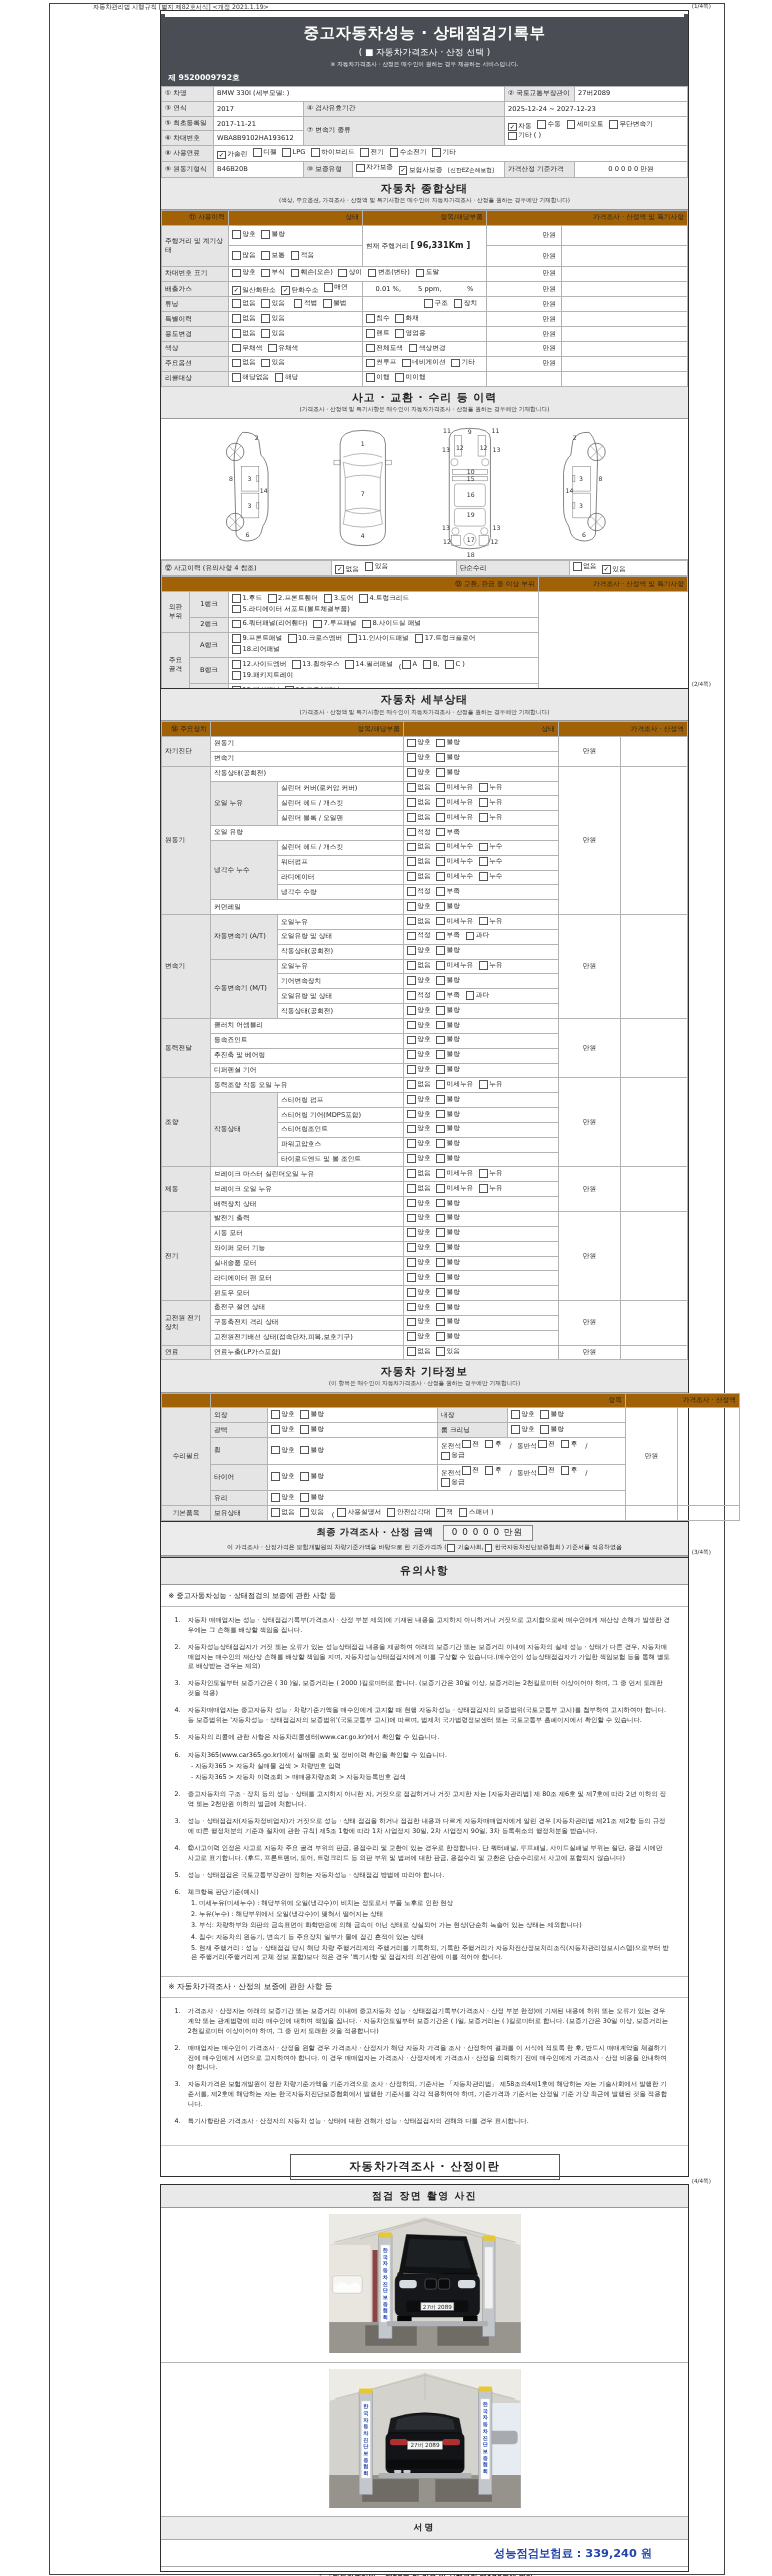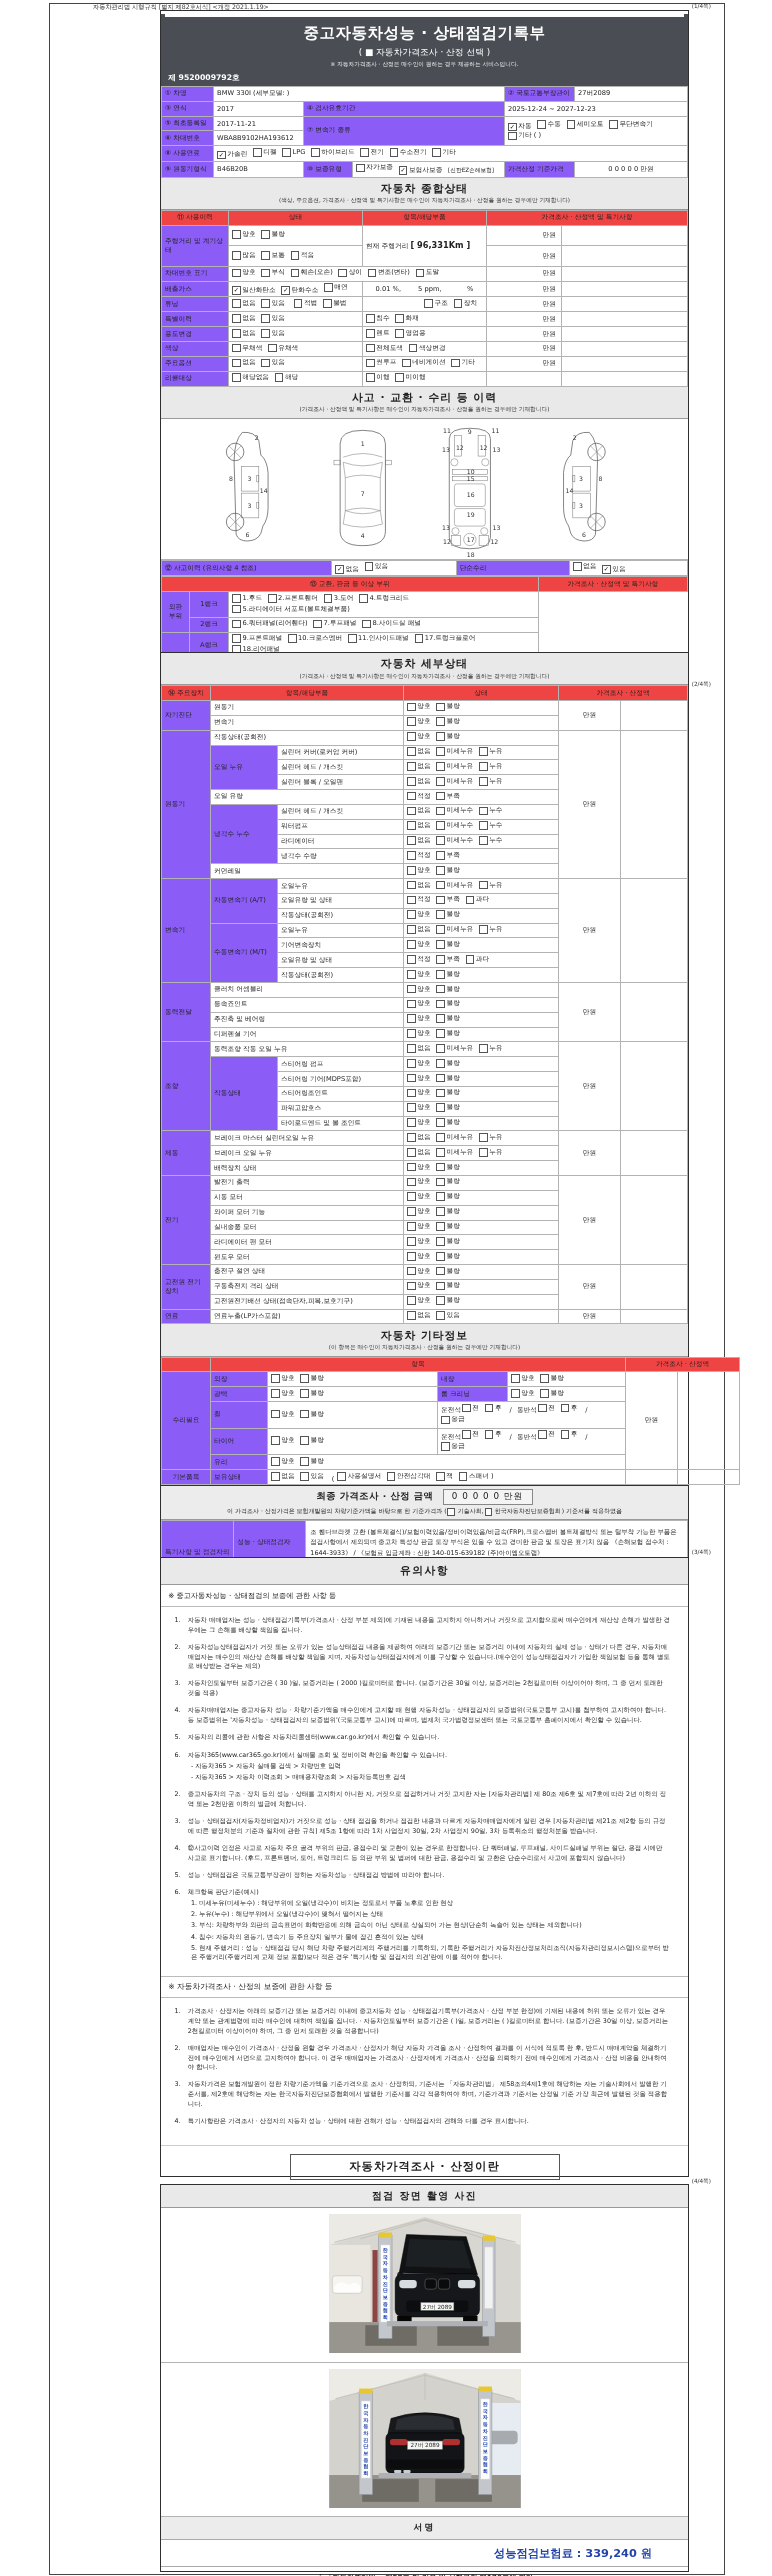--- a/index.html
+++ b/index.html
@@ -15,22 +15,22 @@
   .t-main{text-align:center;font-size:15.5px;font-weight:bold;letter-spacing:0.5px;margin-top:5.2px;}
   .t-sub{text-align:center;font-size:8.8px;margin-top:3.1px;}
   .t-note{text-align:center;font-size:5.7px;margin-top:2.6px;color:#eee;}
   .t-docno{font-size:7.7px;font-weight:bold;padding:3.6px 0 0 7.2px;}
   
   .sechead{background:#e9e9e9;border-bottom:0.5px solid #999;text-align:center;padding:4.1px 0 3.6px 0;}
   .sechead .h1{font-size:10.8px;font-weight:bold;letter-spacing:1px;}
   .sechead .h2{font-size:5.7px;margin-top:1.5px;color:#333;}
   table{border-collapse:collapse;width:100%;table-layout:fixed;}
   td,th{border:0.5px solid #b3b3b3;font-size:6.7px;padding:1.5px 3.1px;vertical-align:middle;height:10.8px;}
-  th{background:#ef4444;font-weight:normal;text-align:center;}
-  .lab{background:#8b5cf6;}
+  th{background:#a16207;font-weight:normal;text-align:right;}
+  .lab{background:#e5e5e5;}
   .ctr{text-align:center;}
   .pre-sp{white-space:pre;}
   
   .opt{display:inline-flex;align-items:center;margin-right:5.7px;white-space:nowrap;}
   .cb{display:inline-block;width:6.7px;height:6.7px;border:1px solid #555;background:#fff;margin-right:1.5px;font-size:6.2px;line-height:5.7px;text-align:center;font-weight:bold;color:#111;}
   .cb.on{color:#000;}
   .cl{font-size:6.7px;}
   .pre{margin-right:1px;font-size:6.7px;}
   .post{margin-right:3.1px;font-size:6.7px;}
   .man{text-align:right;padding-right:5.2px;}
@@ -641,21 +641,21 @@
                 <span class="cl">16.플로어패널</span>
               </span></div>
 
           </td>
 
         </tr>
       </tbody>
   </table>
 </div>
 
-<div class="content pagebox" style="top:652px;">
+<div class="content pagebox" style="top:688px;">
   <div class="sechead">
     <div class="h1">자동차 세부상태</div>
     <div class="h2">(가격조사 · 산정액 및 특기사항은 매수인이 자동차가격조사 · 산정을 원하는 경우에만 기재합니다)</div>
   </div>
   <table>
     <colgroup>
         <col style="width:49px">
         <col style="width:67px">
         <col style="width:126px">
         <col style="width:155px">

